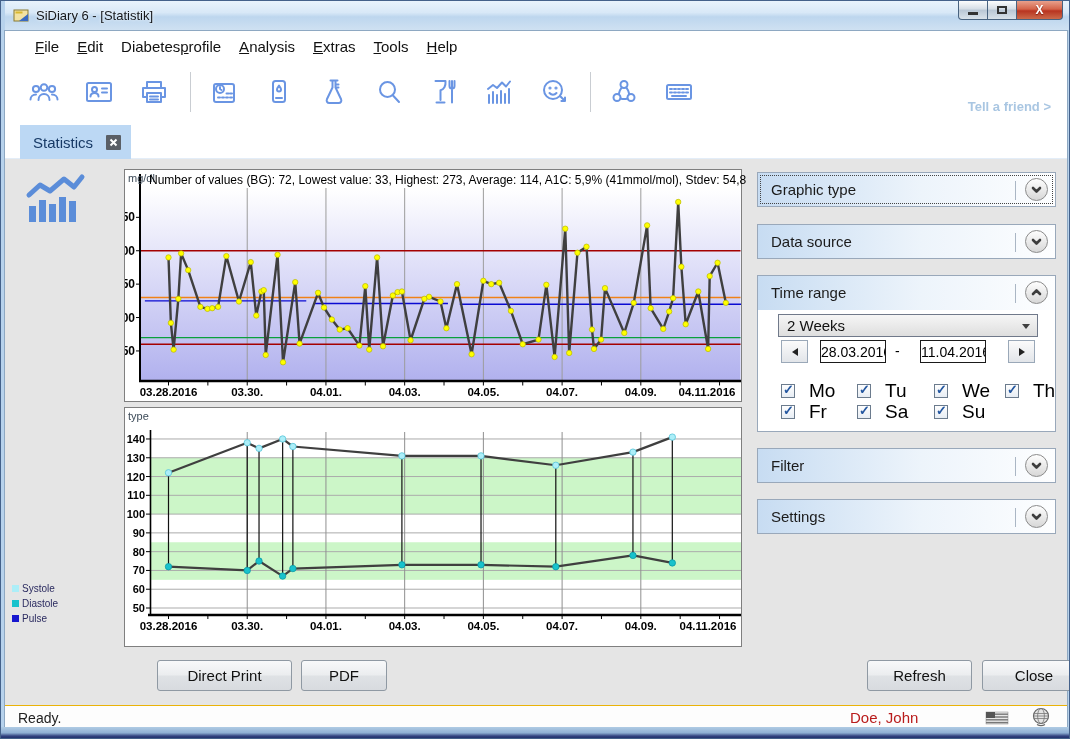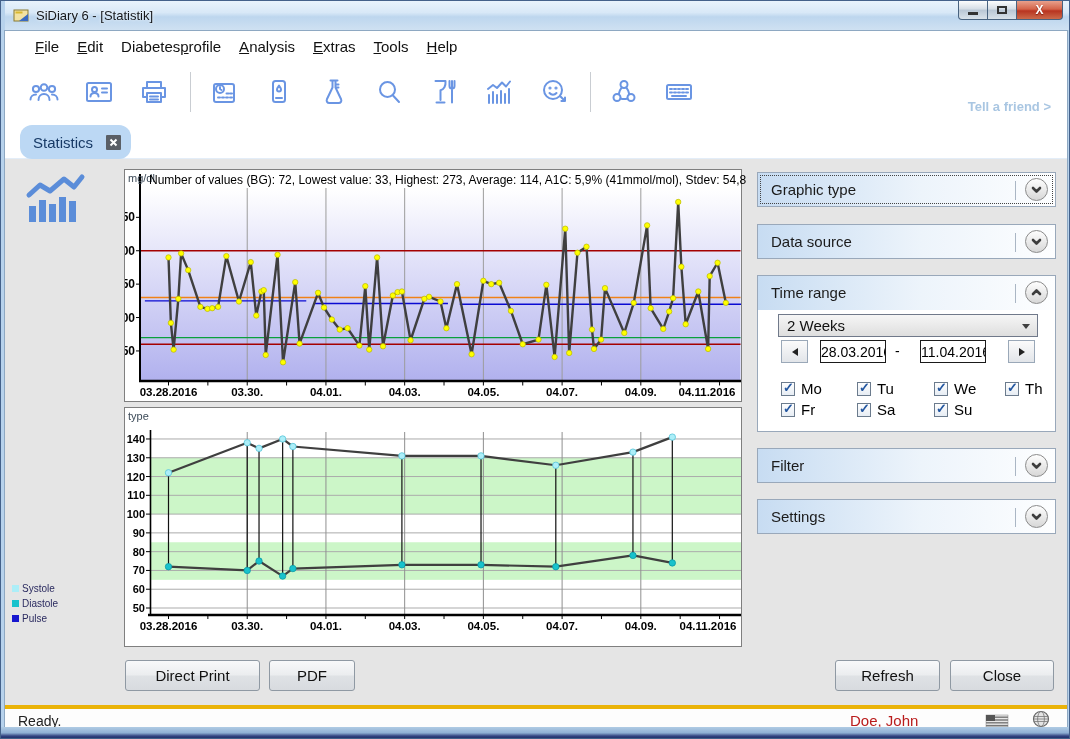--- a/index.html
+++ b/index.html
@@ -29,21 +29,21 @@
   .menu-item{display:inline-block;font-size:15px;color:#111;padding:4px 9px;cursor:default;}
   .menu-item u{text-decoration:underline;}
   .toolbar{position:absolute;left:0;top:31px;width:100%;height:60px;background:#fff;
     display:flex;align-items:center;padding-left:20px;}
   .tbtn{width:38px;height:38px;display:flex;align-items:center;justify-content:center;margin-right:17px;}
   .tbtn svg{stroke:#6a95e3;stroke-width:2;fill:none;stroke-linecap:round;stroke-linejoin:round;}
   .tsep{width:1px;height:40px;background:#c9cdd2;margin:0 14px 0 0;}
   .tell-friend{position:absolute;right:16px;bottom:8px;font-size:13px;font-weight:bold;color:#a9c6e2;}
   .tabbar{position:absolute;left:0;top:91px;width:100%;height:37px;background:#fff;border-bottom:1px solid #e3edf8;}
   .tab{position:absolute;left:15px;top:3px;height:34px;background:#bcd8f4;display:flex;align-items:center;
-    padding:0 10px 0 13px;border-radius:12px;}
+    padding:0 10px 0 13px;}
   .tab-label{font-size:15px;color:#173a66;}
   .tab-close{width:15px;height:15px;background:#5a5f66;margin-left:13px;display:flex;align-items:center;justify-content:center;border-radius:1px;}
   
   .content{position:absolute;left:0;top:128px;width:100%;height:546px;background:#e5e5e5;}
   .big-stats-icon{position:absolute;left:19px;top:11px;}
   .legend{position:absolute;left:7px;top:414px;margin-top:8px;}
   .legend-row{display:flex;align-items:center;height:15px;}
   .legend-swatch{width:7px;height:7px;margin-right:3px;}
   .legend-label{font-size:10px;color:#2b2b60;}
   .chartbox{position:absolute;background:#fff;border:1px solid #7f7f7f;}
@@ -73,25 +73,25 @@
   .nav-btn{position:absolute;top:64px;width:27px;height:23px;border:1px solid #9aa8b8;
     background:linear-gradient(#fbfbfb,#e2e5e9);display:flex;align-items:center;justify-content:center;}
   .tri-l{width:0;height:0;border-top:4px solid transparent;border-bottom:4px solid transparent;border-right:6px solid #222;}
   .tri-r{width:0;height:0;border-top:4px solid transparent;border-bottom:4px solid transparent;border-left:6px solid #222;}
   .date-input{position:absolute;top:64px;width:66px;height:23px;border:1px solid #1a1a1a;background:#fff;
     font-size:14px;text-align:center;font-family:"Liberation Sans",sans-serif;color:#000;padding:0;}
   .date-dash{position:absolute;left:137px;top:67px;font-size:14px;color:#000;}
   .wk{position:absolute;display:flex;align-items:center;}
   .cb{width:14px;height:14px;border:1px solid #6b7b8d;background:linear-gradient(#fefefe,#e7edf4);position:relative;display:inline-block;}
   .cb::after{content:"\2713";position:absolute;left:1px;top:-3px;font-size:13px;font-weight:bold;color:#2457a0;}
-  .wk-label{font-size:15px;color:#000;margin-left:6px;}
+  .wk-label{font-size:19px;color:#000;margin-left:14px;}
   
   .btn{position:absolute;height:31px;border:1px solid #8f99a3;border-radius:3px;color:#111;font-size:15px;
-    background:linear-gradient(#f8f9fa,#ebedef 48%,#dfe2e5 52%,#d8dbdf);display:flex;align-items:center;justify-content:center;}
-  .statusbar{position:absolute;left:0;top:674px;width:100%;height:23px;background:#fdfdfd;border-top:4px solid #eab308;padding-left:26px;}
+    background:linear-gradient(#f8f9fa,#ebedef 48%,#dfe2e5 52%,#d8dbdf);display:flex;align-items:center;justify-content:center;margin-left:32px;}
+  .statusbar{position:absolute;left:0;top:674px;width:100%;height:23px;background:#fdfdfd;border-top:1px solid #eab308;padding-left:26px;}
   .status-text{position:absolute;left:13px;top:4px;font-size:14px;color:#222;}
   .user-name{position:absolute;left:845px;top:3px;font-size:15px;font-weight:normal;color:#b91c1c;}
   .flag-icon{position:absolute;left:980px;top:5px;}
   .globe-icon{position:absolute;left:1026px;top:1px;}
   .bottom-frame{position:absolute;left:0;top:726px;width:100%;height:13px;
     background:linear-gradient(#b0cbe4,#8fb0d4 45%,#31427f 70%,#13205b);}
 </style>
 </head>
 <body>
 

